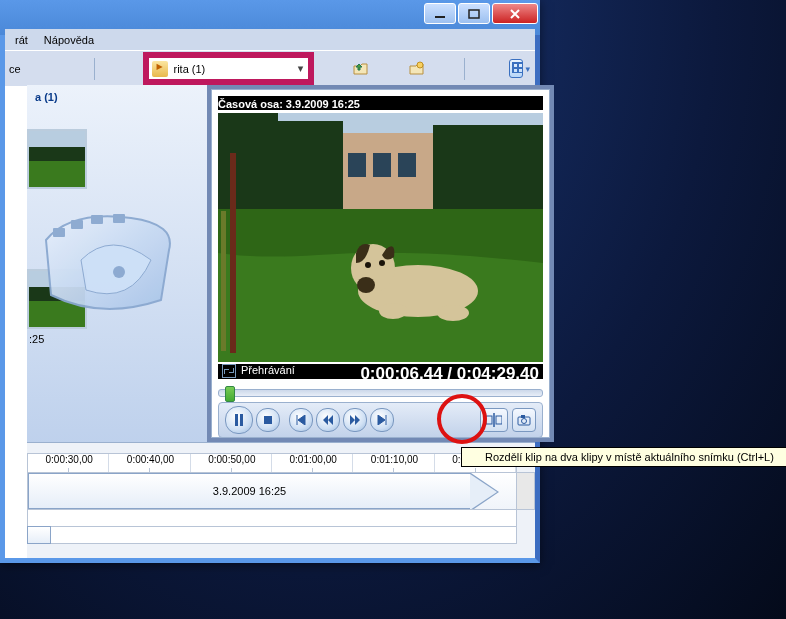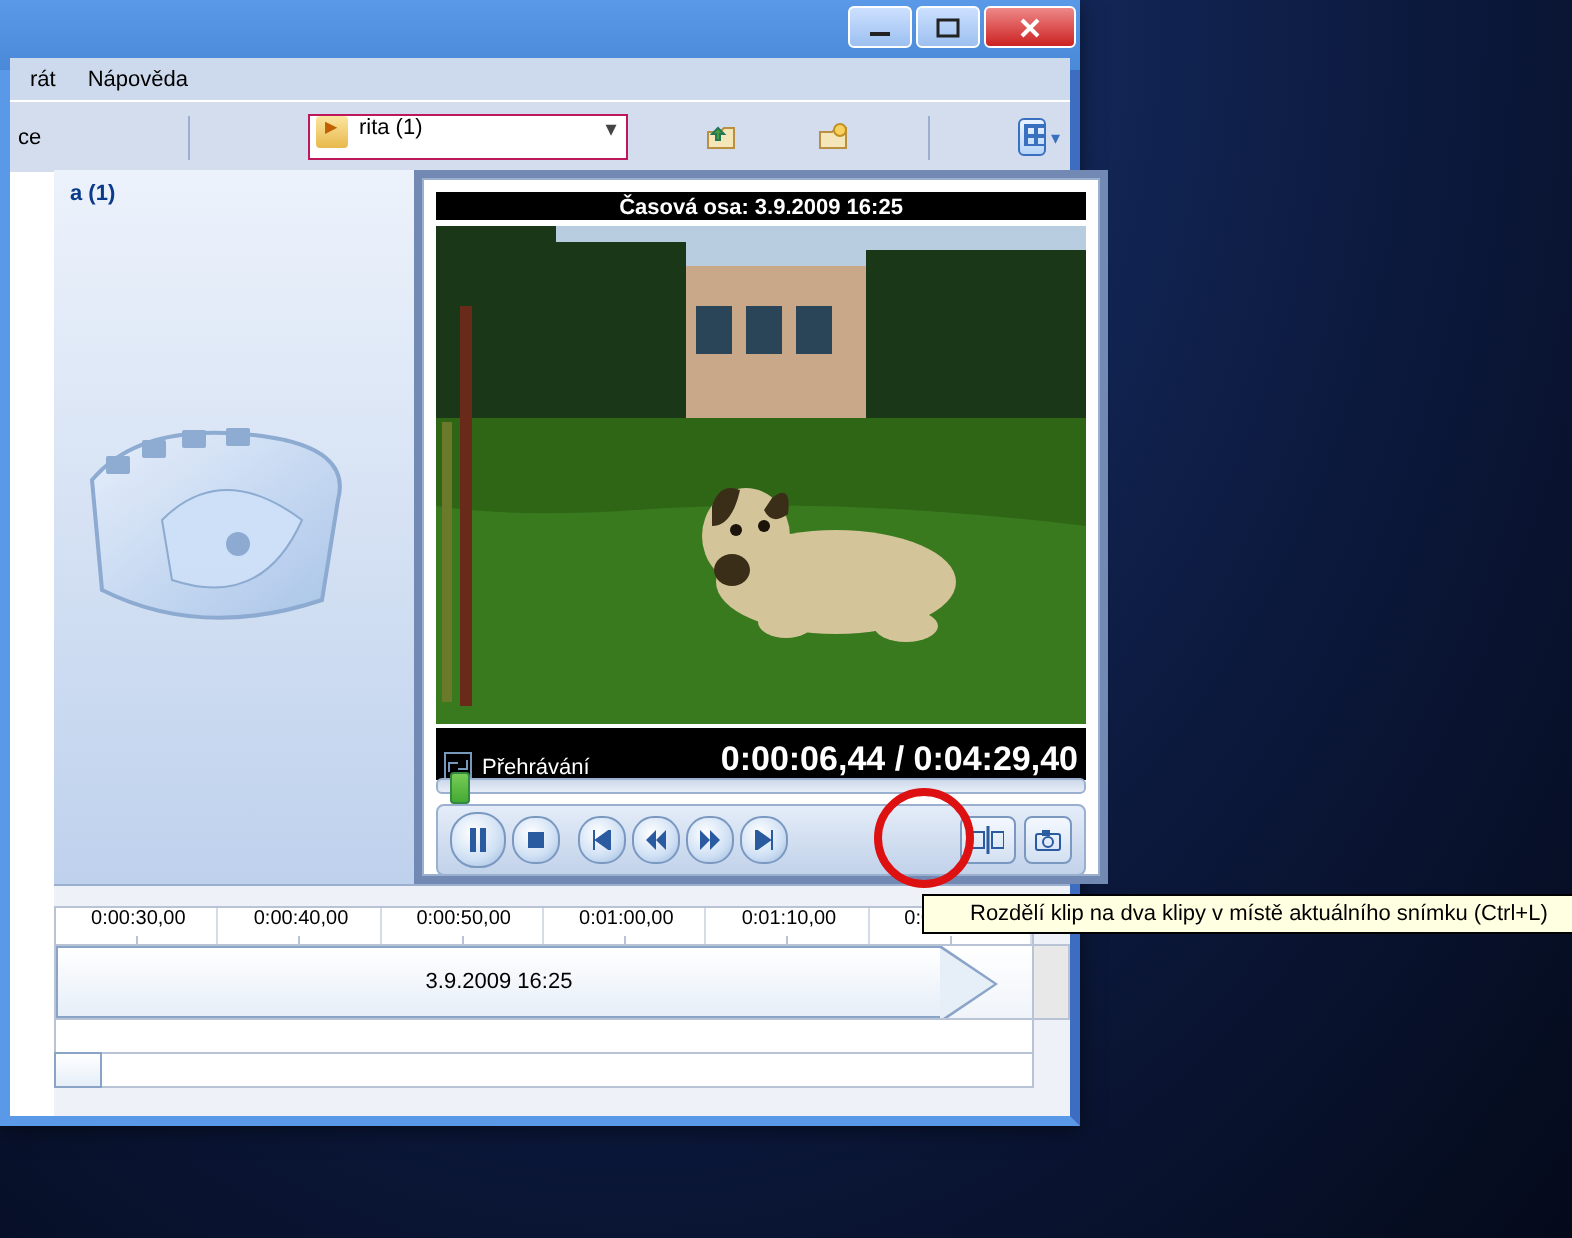--- a/index.html
+++ b/index.html
@@ -17,22 +17,22 @@
   .titlebtn svg{display:block;}
   .btn-min,.btn-max{background:linear-gradient(#cce0ff,#9cc0f0);}
   .btn-close{background:linear-gradient(#e88,#c22);width:44px;}
   .menubar{position:absolute;left:0;top:24px;right:0;height:21px;
     background:#cdd9ec;display:flex;align-items:center;padding:0 2px;}
   .menuitem{padding:3px 8px;cursor:default;}
   .toolbar{position:absolute;left:0;top:45px;right:0;height:35px;
     background:#d4ddee;border-top:1px solid #fff;display:flex;align-items:center;
     padding:0 4px;gap:32px;}
   .tool-split{width:6px;}
-  .address-combo{display:flex;align-items:flex-start;width:288px;height:21px;
-    background:#fff;border:1px solid #be185d;margin-left:22px;}
+  .address-combo{display:flex;align-items:center;width:288px;height:21px;
+    background:#fff;border:6px solid #be185d;margin-left:11px;}
   .address-icon{width:16px;height:16px;margin:0 3px;
     background:linear-gradient(#fbe6a0,#e8b84c);border-radius:2px;position:relative;}
   .address-icon:after{content:"▶";position:absolute;left:4px;top:1px;font-size:8px;color:#c06000;}
   .address-text{flex:1;padding:0 2px;}
   .address-drop{width:16px;text-align:center;color:#444;cursor:pointer;}
   .tb-icon{width:21px;height:21px;margin-left:5px;display:flex;align-items:center;
     justify-content:center;border:1px solid transparent;cursor:pointer;}
   .tb-sep{width:1px;height:22px;background:#9ab0ce;margin:0 6px;}
   .views-btn{display:flex;align-items:center;}
   .views-grid{width:17px;height:17px;border:1px solid #3a70c0;border-radius:3px;
@@ -52,26 +52,26 @@
   .thumb{width:56px;height:56px;background:linear-gradient(120deg,#3a6,#284);
     border:2px solid #bcd;position:relative;margin-top:80px;}
   .thumb:first-child{margin-top:8px;}
   .thumb-ts{position:absolute;left:0;bottom:-18px;font-size:11px;}
   .film-reel{position:absolute;left:14px;top:125px;width:150px;height:130px;opacity:.95;}
   .preview-pane{position:absolute;left:180px;top:0;width:347px;height:357px;
     background:#7289b4;}
   .preview-inner{position:absolute;left:4px;top:4px;right:4px;bottom:4px;
     background:#fff;border:1px solid #9ab0ce;}
   .timestamp-bar{position:absolute;left:6px;top:6px;right:6px;height:14px;
-    background:#000;color:#fff;font-weight:bold;text-align:center;line-height:17px;}
+    background:#000;color:#fff;font-weight:bold;text-align:left;line-height:17px;}
   .video-frame{position:absolute;left:6px;top:23px;right:6px;height:249px;
     background:#000;display:flex;align-items:center;justify-content:center;}
   .video-img{width:100%;height:100%;position:relative;overflow:hidden;}
-  .status-bar{position:absolute;left:6px;top:274px;right:6px;height:26px;
-    background:#000;color:#fff;display:flex;align-items:flex-end;padding:0 4px;}
+  .status-bar{position:absolute;left:6px;top:274px;right:6px;height:15px;
+    background:#000;color:#fff;display:flex;align-items:flex-start;padding:0 4px;}
   .status-fs{width:12px;height:12px;border:1px solid #79b;margin-right:5px;position:relative;}
   .status-fs:before{content:"";position:absolute;left:1px;top:4px;width:4px;height:4px;
     border-left:1px solid #79b;border-top:1px solid #79b;}
   .status-fs:after{content:"";position:absolute;right:1px;bottom:4px;width:4px;height:4px;
     border-right:1px solid #79b;border-bottom:1px solid #79b;}
   .status-label{flex:1;}
   .status-time{font-size:17px;font-weight:bold;}
   .seek-bar{position:absolute;left:6px;top:296px;right:6px;height:14px;
     display:flex;align-items:center;}
   .seek-track{flex:1;height:6px;background:linear-gradient(#ccd8ea,#e8eef8);
@@ -191,20 +191,37 @@
     <div class="tb-icon views-btn">
       <div class="views-grid"></div>
       <span class="views-drop">▾</span>
     </div>
   </div>
 
   <div class="content">
 
     <div class="task-pane">
       <div class="task-title">a (1)</div>
+      <div class="thumbs">
+        <div class="thumb">
+          <svg width="56" height="56">
+              <rect width="56" height="20" class="scene-sky"></rect>
+              <rect y="16" width="56" height="18" class="scene-trees"></rect>
+              <rect y="30" width="56" height="26" class="scene-grass"></rect>
+            </svg>
+        </div>
+        <div class="thumb">
+          <svg width="56" height="56">
+              <rect width="56" height="20" class="scene-sky"></rect>
+              <rect y="16" width="56" height="18" class="scene-trees"></rect>
+              <rect y="30" width="56" height="26" class="scene-grass"></rect>
+            </svg>
+          <div class="thumb-ts">:25</div>
+        </div>
+      </div>
       <svg class="film-reel" viewBox="0 0 150 130">
         <defs>
             <linearGradient id="rg" x1="0" y1="0" x2="1" y2="1">
           <stop offset="0" stop-color="#e8f0fc"></stop>
               <stop offset="1" stop-color="#a8c4e8"></stop>
             </linearGradient>
           </defs>
         <path d="M5 30 Q30 0 90 8 Q135 14 128 40 L120 90 Q60 110 10 85 Z" fill="url(#rg)" stroke="#8aa8d0" stroke-width="2"></path>
         <path d="M40 50 Q70 20 110 50 Q90 95 45 80 Z" fill="#cde0f8" stroke="#8aa8d0"></path>
         <circle cx="78" cy="62" r="6" fill="#8aa8d0"></circle>

